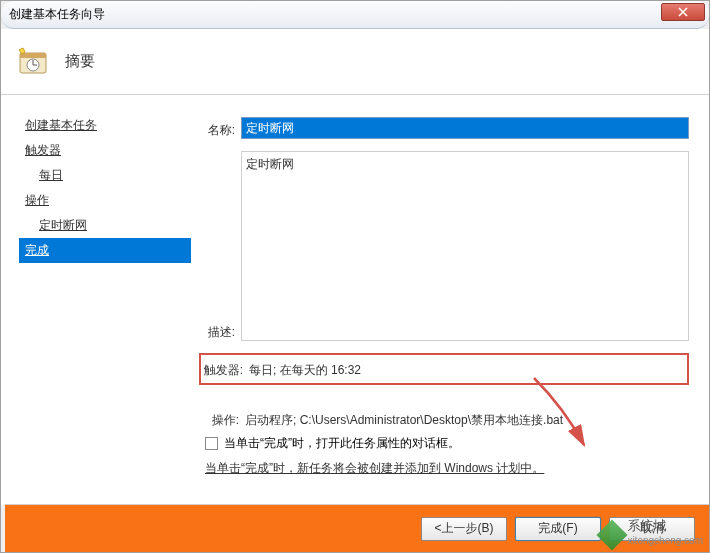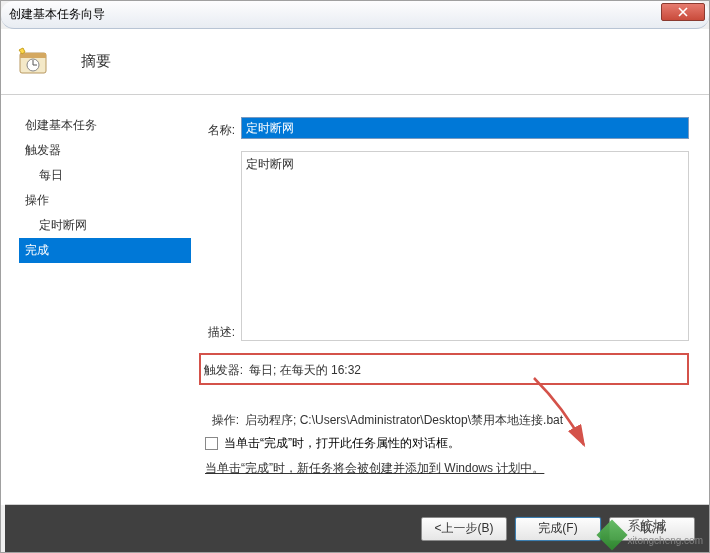--- a/index.html
+++ b/index.html
@@ -4,49 +4,49 @@
   <style>
     * { margin: 0; padding: 0; box-sizing: border-box; font-family: "Microsoft YaHei", "SimSun", sans-serif; font-size: 12px; }
     body { width: 710px; height: 553px; background: #f0f0f0; position: relative; }
     
     .dialog { width: 710px; height: 553px; background: #f0f0f0; border: 1px solid #a0a0a0; position: relative; }
     
     .titlebar { height: 28px; background: linear-gradient(to bottom, #fdfdfe, #e8ecf2); border-bottom: 1px solid #b8c4d4; display: flex; align-items: center; padding: 0 4px 0 8px; position: relative; border-radius: 13px; }
     .close-btn { position: absolute; right: 4px; top: 2px; width: 44px; height: 18px; background: linear-gradient(to bottom, #e67b6f, #c94b3b); border: 1px solid #8a3a30; border-radius: 2px; display: flex; align-items: center; justify-content: center; color: #fff; font-weight: bold; cursor: pointer; }
     .close-btn svg { width: 10px; height: 10px; }
     
-    .header-section { height: 66px; background: #fff; border-bottom: 1px solid #d0d0d0; padding: 12px 16px; display: flex; align-items: center; gap: 32px; }
+    .header-section { height: 66px; background: #fff; border-bottom: 1px solid #d0d0d0; padding: 12px 16px; display: flex; align-items: center; gap: 16px; }
     .header-icon { width: 32px; height: 32px; position: relative; }
     .header-title { font-size: 15px; color: #333; }
     
     .body-section { display: flex; height: 410px; }
     
     .sidebar { width: 190px; background: #fff; padding: 18px 0 0 18px; }
-    .sidebar-item { padding: 4px 6px; color: #333; cursor: pointer; }
+    .sidebar-item { padding: 4px 6px; color: #333; cursor: pointer; text-decoration: underline; }
     .sidebar-item.indented { padding-left: 20px; }
     .sidebar-item.selected { background: #0078d7; color: #fff; }
     
     .main-content { flex: 1; background: #fff; padding: 22px 20px 8px 8px; position: relative; }
     
     .form-row { display: flex; align-items: flex-end; margin-bottom: 12px; }
     .form-label { width: 42px; text-align: right; padding-right: 6px; color: #333; padding-top: 3px; }
     .form-input { flex: 1; height: 22px; border: 1px solid #7a9ac0; background: #fff; color: #0066cc; padding: 2px 4px; }
     .form-input.selected { background: #0078d7; color: #fff; }
     .form-text { flex: 1; padding-top: 3px; color: #333; }
     
     .desc-area { flex: 1; height: 190px; border: 1px solid #cfcfcf; background: #fff; padding: 4px; color: #333; }
     
     .highlighted-row { border: 2px solid #d4524a; padding: 4px 2px; display: flex; margin-bottom: 24px; margin-top: 4px; }
     
     .checkbox-row { display: flex; align-items: center; padding-left: 6px; margin-top: 6px; }
     .checkbox { width: 13px; height: 13px; border: 1px solid #888; background: #fff; margin-right: 6px; cursor: pointer; }
     
     .info-text { padding-left: 6px; margin-top: 8px; color: #333; text-decoration: underline; }
     
-    .footer { position: absolute; bottom: 0; left: 4px; right: 0; height: 48px; background: #404040; border-top: 1px solid #d0d0d0; display: flex; align-items: center; justify-content: flex-end; padding-right: 14px; gap: 8px; }
+    .footer { position: absolute; bottom: 0; left: 4px; right: 0; height: 48px; background: #f97316; border-top: 1px solid #d0d0d0; display: flex; align-items: center; justify-content: flex-end; padding-right: 14px; gap: 8px; }
     .btn { min-width: 86px; height: 24px; border: 1px solid #8a8a8a; background: linear-gradient(to bottom, #fdfdfd, #e6e6e6); cursor: pointer; padding: 0 10px; color: #333; border-radius: 2px; }
     .btn.default { border: 1px solid #3c7fb1; box-shadow: 0 0 1px #3c7fb1; }
     
     .watermark { position: absolute; right: 6px; bottom: 6px; display: flex; align-items: flex-end; gap: 4px; opacity: 0.92; }
     .watermark-diamond { width: 22px; height: 22px; transform: rotate(45deg); background: linear-gradient(135deg, #5cb85c, #2e8b2e); }
     .watermark-text { color: #444; font-size: 13px; }
     .watermark-sub { color: #888; font-size: 10px; }
     
     .arrow-annotation { position: absolute; right: 110px; bottom: 52px; pointer-events: none; }
   </style>

